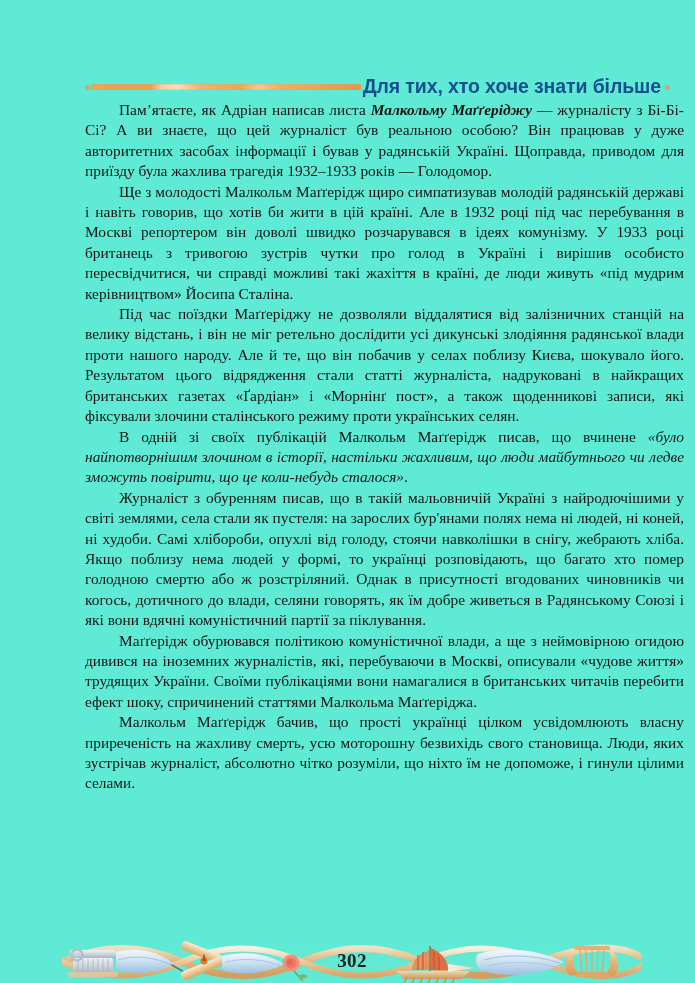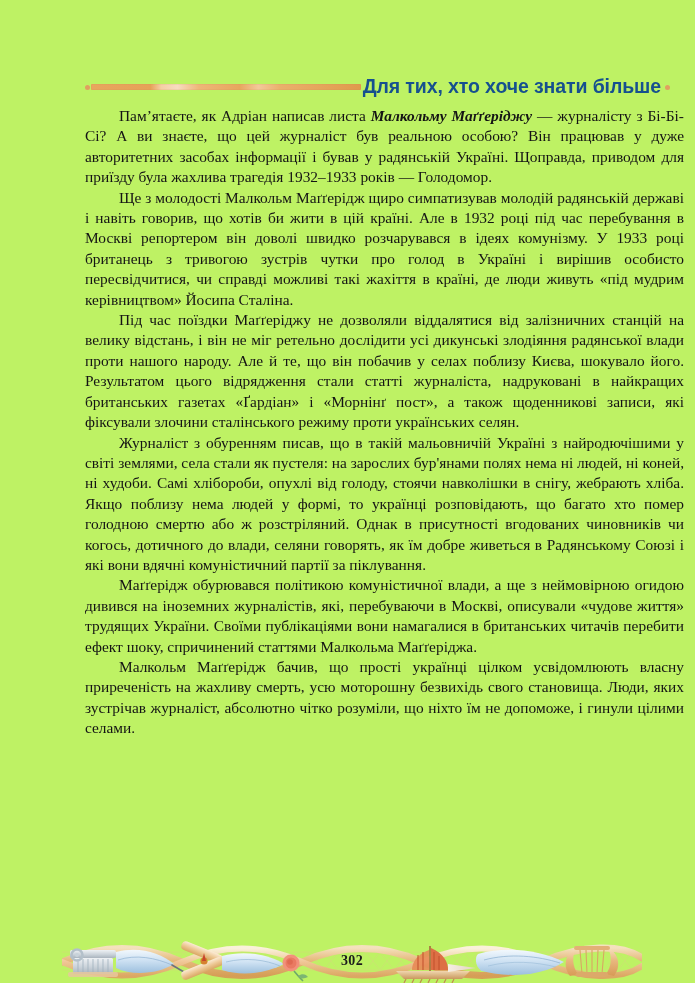--- a/index.html
+++ b/index.html
@@ -12,21 +12,21 @@
     height: 983px;
     position: relative;
     overflow: hidden;
     font-family: "Liberation Serif", serif;
     color: #1a1a1a;
   }
 
   .page {
     position: absolute;
     inset: 0;
-    background: #bef264;
+    background: #5eead4;
     padding-left: 48px;
   }
 
   
   .rubric {
     position: absolute;
     left: 85px;
     top: 74px;
     width: 585px;
     height: 26px;
@@ -84,21 +84,21 @@
     background: #e0a060;
     flex: 0 0 auto;
     margin-left: 4px;
     align-self: center;
   }
 
   
   .body-text {
     position: absolute;
     left: 85px;
-    top: 106px;
+    top: 100px;
     width: 599px;
     font-size: 15.4px;
     line-height: 20.4px;
     text-align: justify;
     text-justify: inter-word;
     -webkit-hyphens: none;
     hyphens: none;
     color: #141414;
   }
   .body-text p {
@@ -132,21 +132,21 @@
     position: absolute;
     left: 0;
     top: 0;
     width: 580px;
     height: 46px;
     display: flex;
     align-items: center;
     justify-content: center;
     font-family: "Liberation Serif", serif;
     font-weight: bold;
-    font-size: 14px;
+    font-size: 19px;
     color: #1c1c1c;
     z-index: 6;
     letter-spacing: 0.3px;
   }
 </style>
 </head>
 <body>
 
 <div class="page">
 
@@ -156,20 +156,21 @@
       <span class="rubric-rule"></span>
     </div>
     <span class="rubric-title">Для тих, хто хоче знати більше</span>
     <span class="rubric-dot-right"></span>
   </div>
 
   <div class="body-text" id="article-body">
       <p><span>Пам’ятаєте, як Адріан написав листа </span><b class="bi">Малкольму Маґґеріджу</b><span> — журналісту з Бі-Бі-Сі? А ви знаєте, що цей журналіст був реальною особою? Він працював у дуже авторитетних засобах інформації і бував у радянській Україні. Щоправда, приводом для приїзду була жахлива трагедія 1932–1933 років — Голодомор.</span></p>
       <p><span>Ще з молодості Малкольм Маґґерідж щиро симпатизував молодій радянській державі і навіть говорив, що хотів би жити в цій країні. Але в 1932 році під час перебування в Москві репортером він доволі швидко  розчарувався в ідеях комунізму. У 1933 році британець з тривогою зустрів чутки про голод в Україні і вирішив особисто пересвідчитися, чи справді можливі такі жахіття в країні, де люди живуть «під мудрим керівництвом» Йосипа Сталіна.</span></p>
       <p><span>Під час поїздки Маґґеріджу не дозволяли віддалятися від залізничних станцій на велику відстань, і він не міг ретельно дослідити усі дикунські злодіяння радянської влади проти нашого народу. Але й те, що він побачив у селах поблизу Києва, шокувало його. Результатом цього відрядження стали статті журналіста, надруковані в найкращих британських газетах «Ґардіан» і «Морнінґ пост», а також щоденникові записи, які фіксували злочини сталінського режиму проти українських селян.</span></p>
+      <p><span>В одній зі своїх публікацій Малкольм Маґґерідж писав, що вчинене </span><em class="qi">«було найпотворнішим злочином в історії, настільки жахливим, що люди майбутнього чи ледве зможуть повірити, що це коли-небудь сталося»</em><span>.</span></p>
       <p><span>Журналіст з обуренням писав, що в такій мальовничій Україні з найродючішими у світі землями, села стали як пустеля: на зарослих бур'янами полях нема ні людей, ні коней, ні худоби. Самі хлібороби, опухлі від голоду, стоячи навколішки в снігу, жебрають хліба. Якщо поблизу нема людей у формі, то українці розповідають, що багато хто помер голодною смертю або ж розстріляний. Однак в присутності вгодованих чиновників чи когось, дотичного до влади, селяни говорять, як їм добре живеться в Радянському Союзі і які вони вдячні комуністичний партії за піклування.</span></p>
       <p><span>Маґґерідж обурювався політикою комуністичної влади, а ще з неймовірною огидою дивився на іноземних журналістів, які, перебуваючи в Москві, описували «чудове життя» трудящих України. Своїми публікаціями вони намагалися в британських читачів перебити ефект шоку, спричинений статтями Малкольма Маґґеріджа.</span></p>
       <p><span>Малкольм Маґґерідж бачив, що прості українці цілком усвідомлюють власну приреченість на жахливу смерть, усю моторошну безвихідь свого становища. Люди, яких зустрічав журналіст, абсолютно чітко розуміли, що ніхто їм не допоможе, і гинули цілими селами.</span></p>
     </div>
 
   <div class="footer">
     <svg class="footer-band" viewBox="0 0 580 46" preserveAspectRatio="none">
       <defs>
         <linearGradient id="ribbon" x1="0" y1="0" x2="0" y2="1">
           <stop offset="0%" stop-color="#f7e0c2"></stop>

